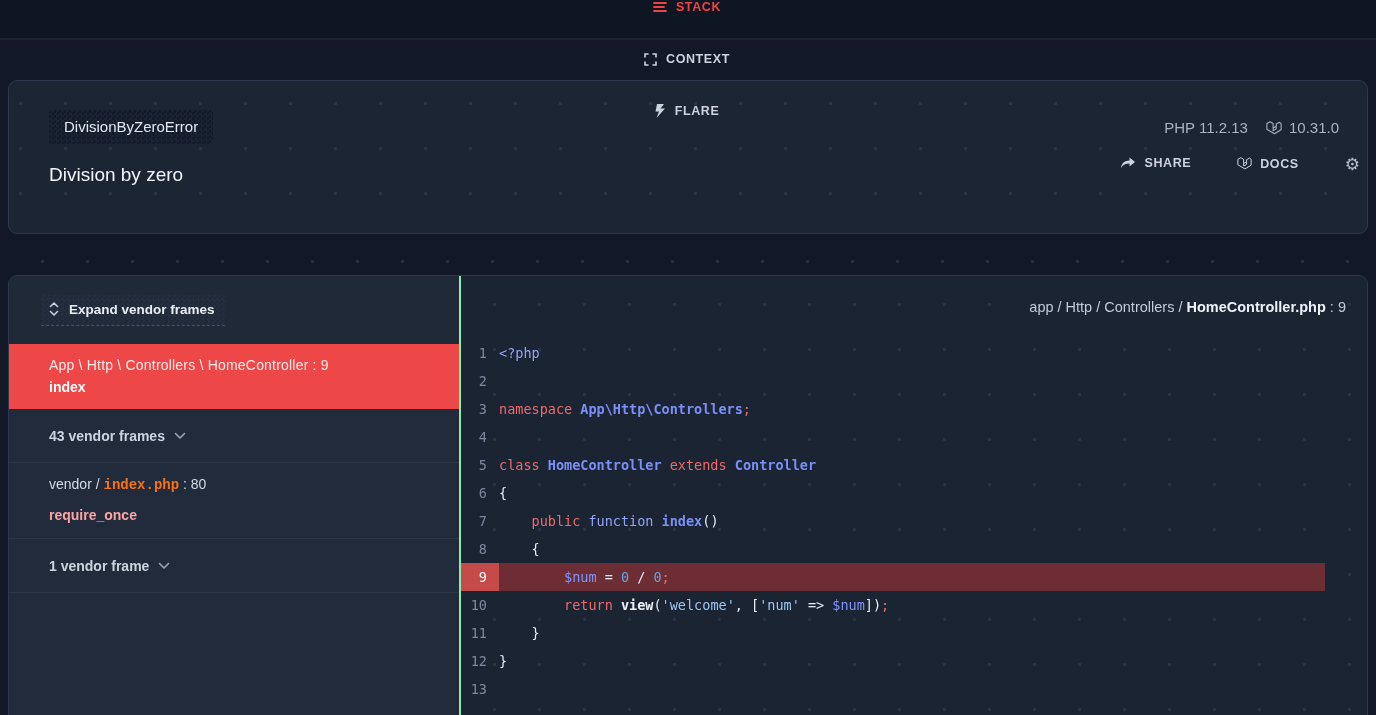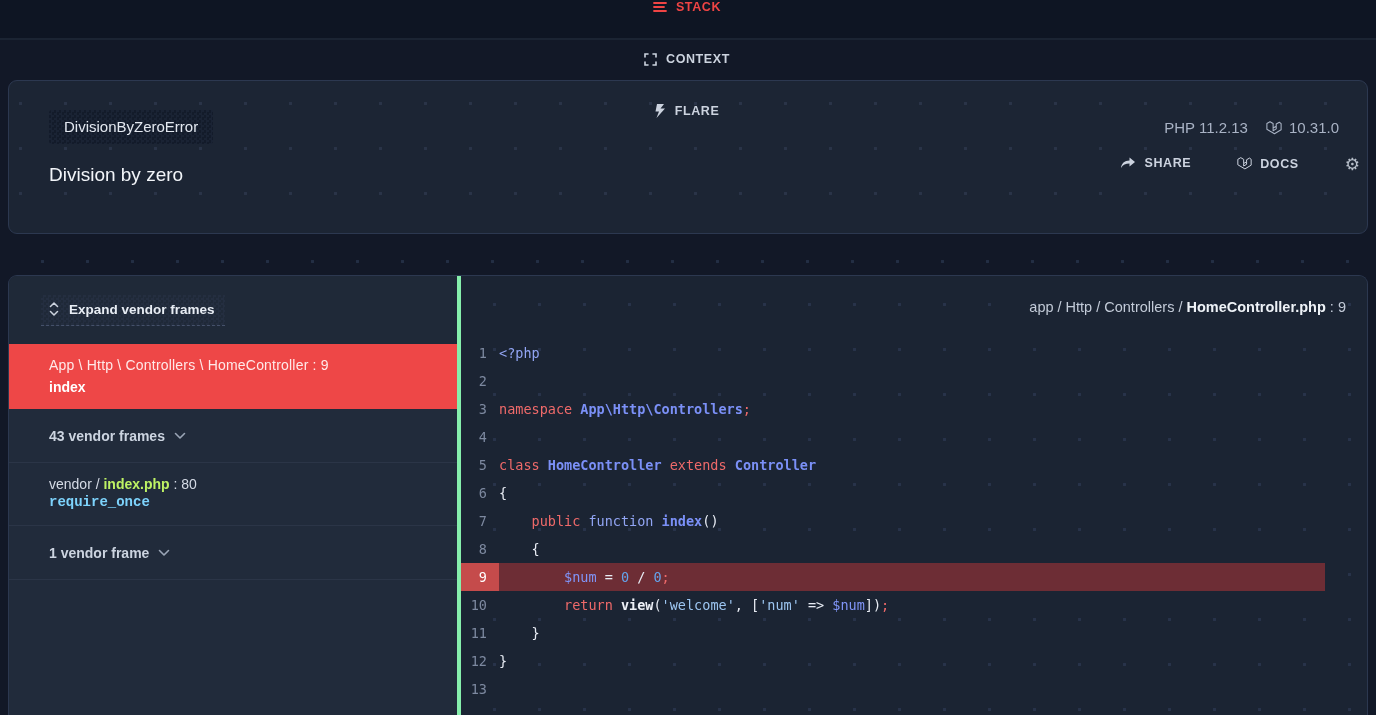--- a/index.html
+++ b/index.html
@@ -67,42 +67,42 @@
   
   .stack-card {
     position: absolute; left: 8px; right: 8px; top: 275px; height: 440px;
     background: #212b3b;
     border: 1px solid #2c3850; border-bottom: none; border-radius: 9px 9px 0 0;
     display: grid; grid-template-columns: 452px 1fr;
     overflow: hidden;
   }
 
   
-  .sidebar { border-right: 4px solid #86efac; background: #212b3b; display: flex; flex-direction: column; }
+  .sidebar { border-right: 2px solid #86efac; background: #212b3b; display: flex; flex-direction: column; }
   .sidebar-header { height: 68px; background: #1f2938; display: flex; align-items: center; padding-left: 40px; flex: none; }
   .expand-btn {
     display: inline-flex; align-items: center; gap: 10px;
     padding: 7px 10px 8px 8px; margin-left: -8px;
     background-image: repeating-conic-gradient(#242e40 0% 25%, transparent 25% 50%);
     background-size: 5px 5px;
     border-bottom: 1px dashed #45516a;
     font-size: 13.5px; font-weight: 700; color: #e8edf4; cursor: pointer;
   }
   .frame-app { background: #ee4747; padding: 13px 16px 14px 40px; cursor: pointer; }
   .frame-app .frame-path { font-size: 14px; color: #ffe9e9; letter-spacing: .2px; }
   .frame-app .frame-method { font-size: 14px; font-weight: 700; color: #ffffff; margin-top: 6px; }
   .frame-collapsed {
     height: 54px; flex: none; display: flex; align-items: center; gap: 9px;
     padding-left: 40px; border-bottom: 1px solid #2b3547;
     font-size: 14px; font-weight: 700; color: #ccd4e0; cursor: pointer;
   }
   .frame-file { padding: 13px 16px 15px 40px; border-bottom: 1px solid #2b3547; cursor: pointer; }
   .frame-file .frame-path { font-size: 14px; color: #d5dbe6; }
-  .frame-file .frame-path b { color: #bef264; }
-  .frame-file .frame-method { font-size: 14px; font-weight: 700; color: #7dd3fc; margin-top: 2px; font-family: Liberation Mono, monospace; }
+  .frame-file .frame-path b { color: #f97316; font-family: Liberation Mono, monospace; }
+  .frame-file .frame-method { font-size: 14px; font-weight: 700; color: #fca5a5; margin-top: 14px; }
   .sidebar-fill { flex: 1; }
 
   
   .code-panel {
     position: relative;
     background-color: #1b2433;
     background-image: radial-gradient(circle, #28334a 1.4px, transparent 1.6px);
     background-size: 45px 45px; background-position: 11px 6px;
     overflow: hidden;
   }

